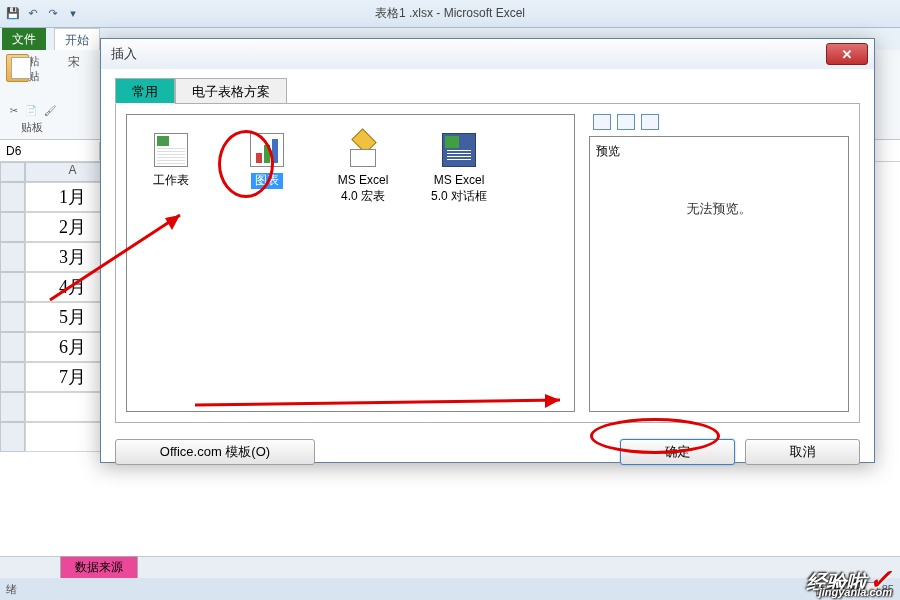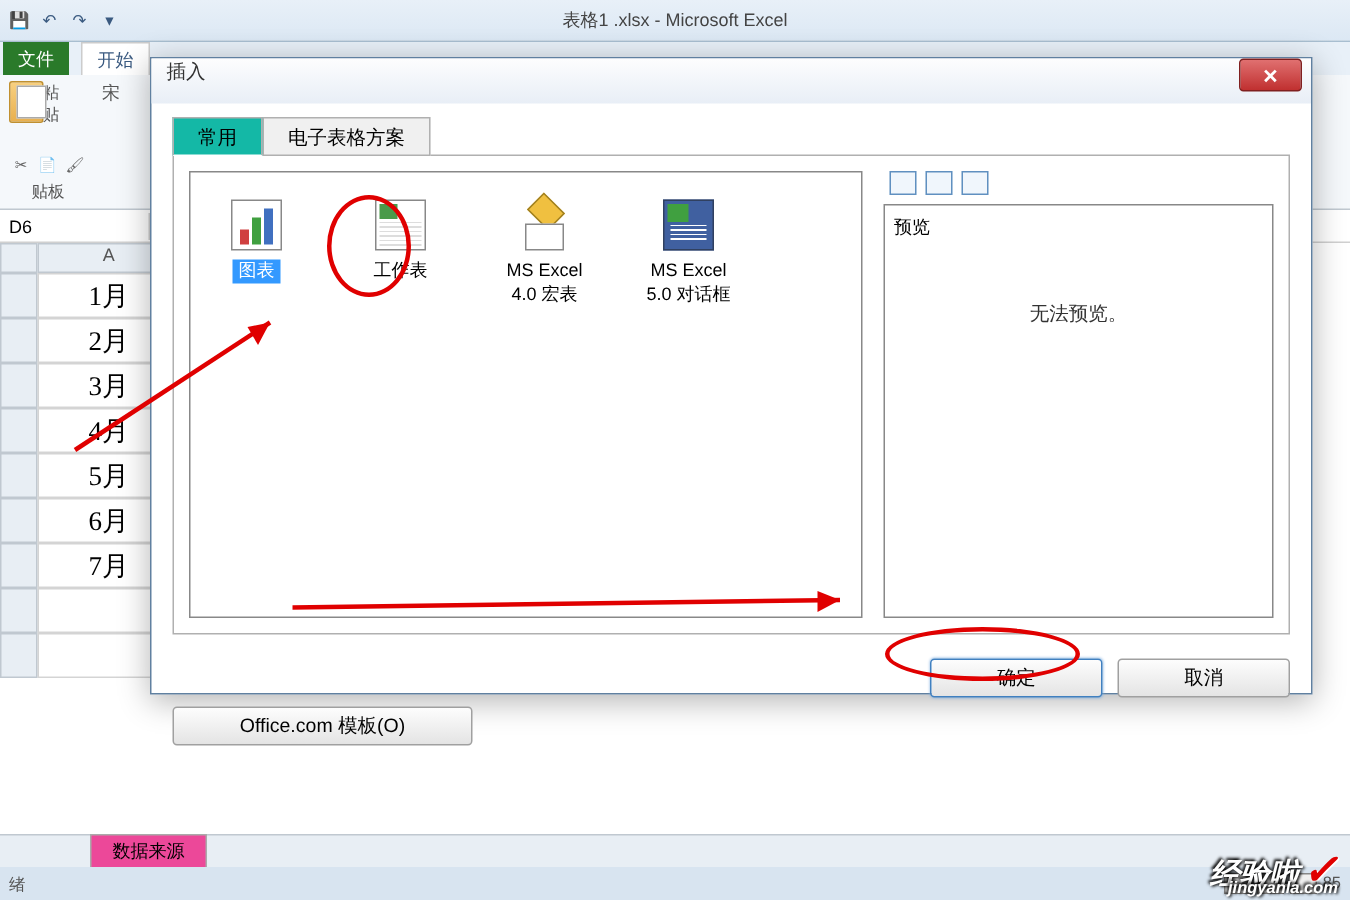--- a/index.html
+++ b/index.html
@@ -34,21 +34,21 @@
 .cell { width: 95px; border: 1px solid #d4d4d4; display: flex; align-items: center; justify-content: center; font-size: 18px; font-family: serif; }
 
 .sheet-tabs { position: absolute; bottom: 22px; left: 0; right: 0; height: 22px; background: #e8eef4; display: flex; align-items: center; padding-left: 60px; border-top: 1px solid #c0c8d0; }
 .sheet-tab { background: #ec4899; border: 1px solid #aaa; padding: 2px 14px; font-size: 12px; }
 .statusbar { position: absolute; bottom: 0; left: 0; right: 0; height: 22px; background: #d8e4f0; display: flex; align-items: center; padding: 0 6px; font-size: 11px; color: #555; justify-content: space-between; }
 .status-right { display: flex; align-items: center; gap: 4px; }
 .view-btn { width: 18px; height: 14px; border: 1px solid #888; background: #f0f0f0; }
 
 
 .dialog { position: absolute; left: 100px; top: 38px; width: 775px; height: 425px; background: #fff; border: 1px solid #6080a0; box-shadow: 0 4px 20px rgba(0,0,0,.3); }
-.dlg-title { height: 30px; background: linear-gradient(#fdfdfe,#e8eef6); display: flex; align-items: flex-start; justify-content: space-between; padding-left: 10px; font-size: 13px; color: #333; }
+.dlg-title { height: 30px; background: linear-gradient(#fdfdfe,#e8eef6); display: flex; align-items: center; justify-content: space-between; padding-left: 10px; font-size: 13px; color: #333; }
 .dlg-close { width: 42px; height: 22px; background: linear-gradient(#e07070,#c03030); border: 1px solid #802020; border-radius: 3px; display: flex; align-items: center; justify-content: center; color: #fff; margin-right: 6px; font-size: 13px; font-weight: bold; }
 .dlg-body { padding: 8px 14px; }
 .dlg-tabs { display: flex; height: 26px; }
 .dlg-tab { padding: 4px 16px; font-size: 13px; border: 1px solid #b0b0b0; background: #14b8a6; position: relative; top: 1px; }
 .dlg-tab.active { border-bottom: 1px solid #fff; z-index: 2; }
 .dlg-tab:not(.active) { background: #f0f0f0; }
 .dlg-content { border: 1px solid #b0b0b0; height: 320px; padding: 10px; display: flex; gap: 14px; }
 .item-pane { flex: 1; border: 1px solid #888; padding: 16px 10px; display: flex; gap: 28px; align-items: flex-start; position: relative; }
 .dlg-item { display: flex; flex-direction: column; align-items: center; gap: 4px; width: 68px; }
 .dlg-ico { width: 38px; height: 38px; display: flex; align-items: center; justify-content: center; }
@@ -60,21 +60,21 @@
 .vico { width: 18px; height: 16px; border: 1px solid #6090c0; background: #f0f6fc; }
 .preview-box { flex: 1; border: 1px solid #888; padding: 6px; display: flex; flex-direction: column; }
 .preview-title { font-size: 12px; margin-bottom: 40px; }
 .preview-msg { text-align: center; font-size: 13px; color: #333; }
 
 .dlg-footer { display: flex; justify-content: space-between; padding: 8px 14px 12px; }
 .footer-left { }
 .footer-right { display: flex; gap: 10px; }
 .dlg-btn { min-width: 115px; height: 26px; background: linear-gradient(#fdfdfd,#e4e4e4); border: 1px solid #a0a0a0; border-radius: 3px; font-size: 13px; display: flex; align-items: center; justify-content: center; }
 .dlg-btn.primary { border: 1px solid #4080c0; box-shadow: 0 0 2px #80b0e0; }
-.dlg-btn.office { min-width: 200px; margin-top: 32px; }
+.dlg-btn.office { min-width: 200px; }
 
 
 .ico-sheet { width: 34px; height: 34px; background: #fff; border: 1px solid #888; position: relative; }
 .ico-sheet::before { content:''; position:absolute; top:2px; left:2px; width:12px; height:10px; background:#4a9a4a; }
 .ico-sheet::after { content:''; position:absolute; bottom:2px; left:2px; right:2px; height:16px; background: repeating-linear-gradient(#ddd 0,#ddd 1px,#fff 1px,#fff 3px); }
 .ico-chart { width: 34px; height: 34px; background: #fff; border: 1px solid #888; position: relative; display:flex; align-items:flex-end; justify-content:center; gap:2px; padding:3px; }
 .ico-chart span { width:6px; background:#4070c0; }
 .ico-chart span:nth-child(1){height:10px;background:#d04040}
 .ico-chart span:nth-child(2){height:18px;background:#40a040}
 .ico-chart span:nth-child(3){height:24px}
@@ -201,33 +201,33 @@
   </div>
   <div class="dlg-body">
     <div class="dlg-tabs">
       <div class="dlg-tab active">常用</div>
       <div class="dlg-tab">电子表格方案</div>
     </div>
     <div class="dlg-content">
       <div class="item-pane">
         <div class="dlg-item">
           <div class="dlg-ico">
+              <div class="ico-sheet"></div>
+            </div>
+          <div class="dlg-lbl">工作表</div>
+        </div>
+        <div class="dlg-item">
+          <div class="dlg-ico">
               <div class="ico-chart">
                 <span></span>
                 <span></span>
                 <span></span>
               </div>
             </div>
           <div class="dlg-lbl sel">图表</div>
-        </div>
-        <div class="dlg-item">
-          <div class="dlg-ico">
-              <div class="ico-sheet"></div>
-            </div>
-          <div class="dlg-lbl">工作表</div>
         </div>
         <div class="dlg-item">
           <div class="dlg-ico">
               <div class="ico-macro"></div>
             </div>
           <div class="dlg-lbl">MS Excel 4.0 宏表</div>
         </div>
         <div class="dlg-item">
           <div class="dlg-ico">
               <div class="ico-dialog"></div>

